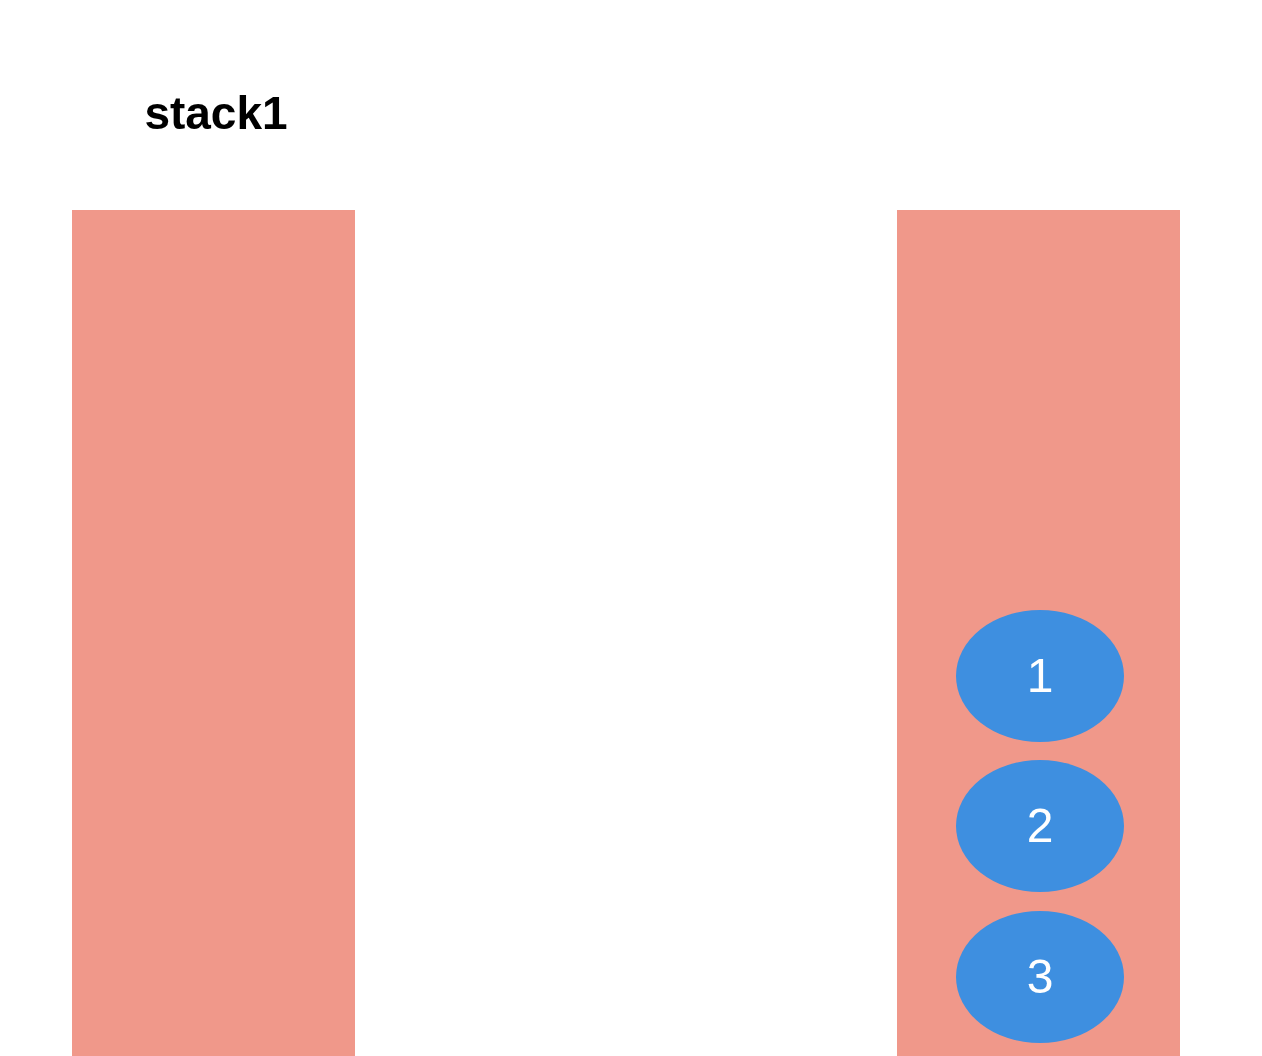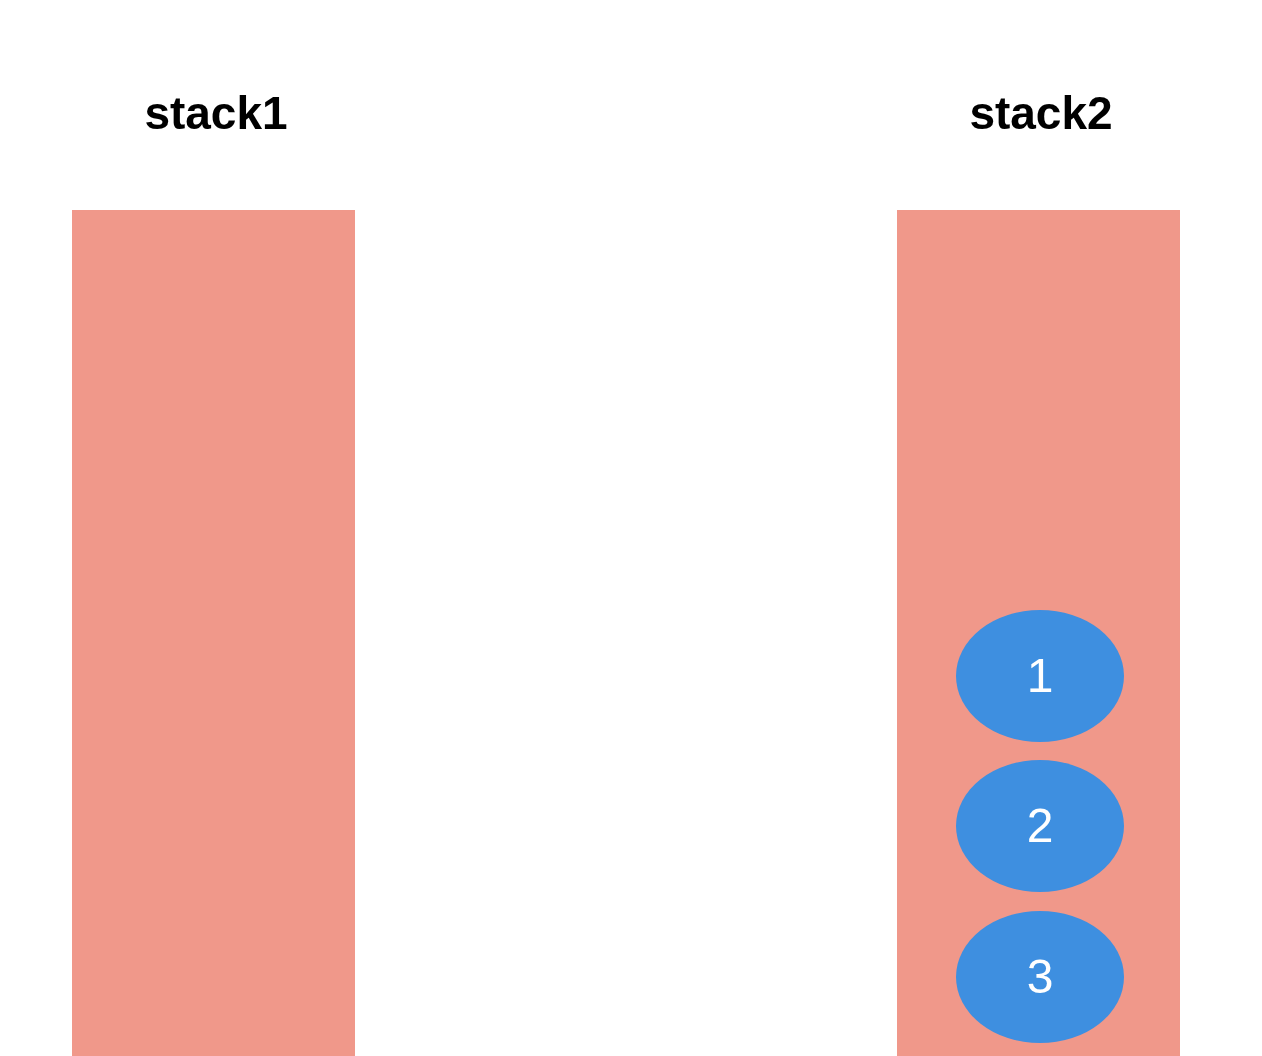--- a/index.html
+++ b/index.html
@@ -61,21 +61,20 @@
 <body>
 
 <div class="canvas">
 
   <div class="stack stack--1">
     <div class="stack-title">stack1</div>
     <div class="stack-rect" style="background: rgb(240, 152, 138);"></div>
   </div>
 
   <div class="stack stack--2">
-    <div class="stack-title">stack2</div>
     <div class="stack-rect" style="background: rgb(240, 152, 138);">
       <div class="stack-item stack-item--1" style="background: rgb(62, 143, 224); color: rgb(255, 255, 255);">1</div>
       <div class="stack-item stack-item--2" style="background: rgb(62, 143, 224); color: rgb(255, 255, 255);">2</div>
       <div class="stack-item stack-item--3" style="background: rgb(62, 143, 224); color: rgb(255, 255, 255);">3</div>
     </div>
   </div>
 
 </div>
 
 </body></html>

